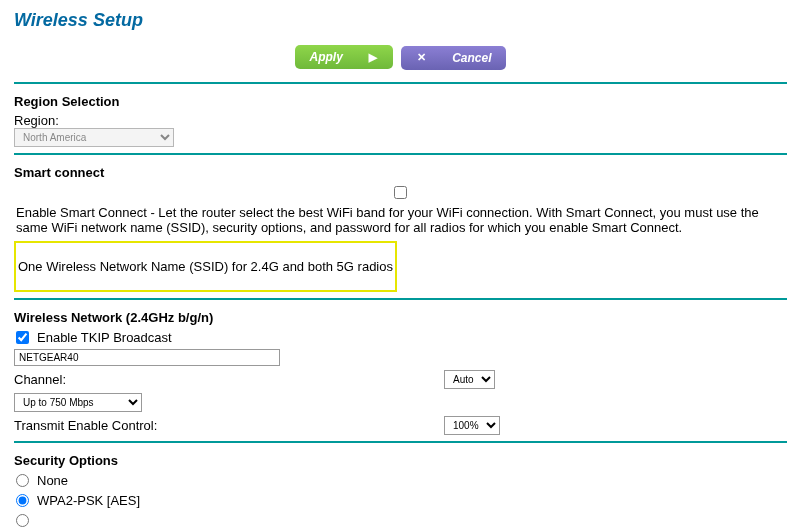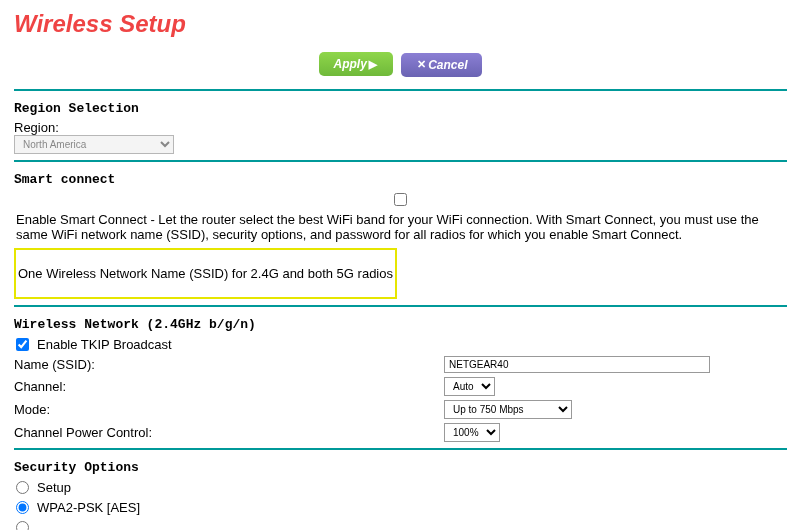--- a/index.html
+++ b/index.html
@@ -6,64 +6,64 @@
     font-family: Arial, Helvetica, sans-serif;
     font-size: 13px;
     color: #000;
     margin: 0;
     padding: 10px 14px;
     background: #fff;
     width: 801px;
     box-sizing: border-box;
   }
   .page-title {
-    font-size: 24px;
+    font-size: 18px;
     font-weight: bold;
-    color: #ef4444;
+    color: #0369a1;
     margin-bottom: 14px;
     font-style: italic;
   }
   .button-bar {
     text-align: center;
     margin-bottom: 12px;
   }
   .btn {
     display: inline-flex;
     align-items: center;
     justify-content: center;
     padding: 5px 14px;
     border-radius: 5px;
     color: #fff;
     font-size: 12px;
     font-weight: bold;
     cursor: pointer;
     margin: 0 2px;
     border: none;
     font-style: italic;
+    gap: 24px;
   }
   .btn-apply {
     background: linear-gradient(to bottom,#8fd64a,#6fb93a);
   }
   .btn-cancel {
     background: linear-gradient(to bottom,#8b7fd4,#6a63b3);
   }
   .btn .glyph {
     font-style: normal;
     font-size: 11px;
     padding: 0 2px;
   }
   .rule {
     border: none;
     border-top: 2px solid #009999;
     margin: 6px 0 10px 0;
   }
   .section-head {
     font-weight: bold;
     margin: 4px 0 4px 0;
-    font-family: Liberation Mono, monospace;
   }
   .row {
     display: flex;
     align-items: center;
     margin-bottom: 4px;
   }
   .row .label-col {
     width: 430px;
     padding-left: 0;
   }
@@ -146,59 +146,57 @@
 
 <hr class="rule">
 
 <div class="section-head">Wireless Network (2.4GHz b/g/n)</div>
 <div class="check-row">
   <input type="checkbox" checked="" style="">
   <span>Enable TKIP Broadcast</span>
 </div>
 
 <div class="row">
-  <div class="label-col">Name (SSID):</div>
   <div class="value-col">
     <input type="text" class="name-input" value="NETGEAR40" style="">
   </div>
 </div>
 
 <div class="row">
   <div class="label-col">Channel:</div>
   <div class="value-col">
     <select>
       <option>Auto</option>
     </select>
   </div>
 </div>
 
 <div class="row">
-  <div class="label-col">Mode:</div>
   <div class="value-col">
     <select class="wide">
       <option>Up to 750 Mbps</option>
     </select>
   </div>
 </div>
 
 <div class="row">
-  <div class="label-col">Channel Power Control:</div>
+  <div class="label-col">Transmit Enable Control:</div>
   <div class="value-col">
     <select>
       <option>100%</option>
     </select>
   </div>
 </div>
 
 <hr class="rule">
 
 <div class="section-head">Security Options</div>
 <div class="radio-row">
   <input type="radio" name="sec24" style="">
-  <span>Setup</span>
+  <span>None</span>
 </div>
 <div class="radio-row">
   <input type="radio" name="sec24" checked="" style="">
   <span>WPA2-PSK [AES]</span>
 </div>
 <div class="radio-row">
   <input type="radio" name="sec24" style="">
 </div>
 <div class="radio-row">
   <input type="radio" name="sec24" style="">

